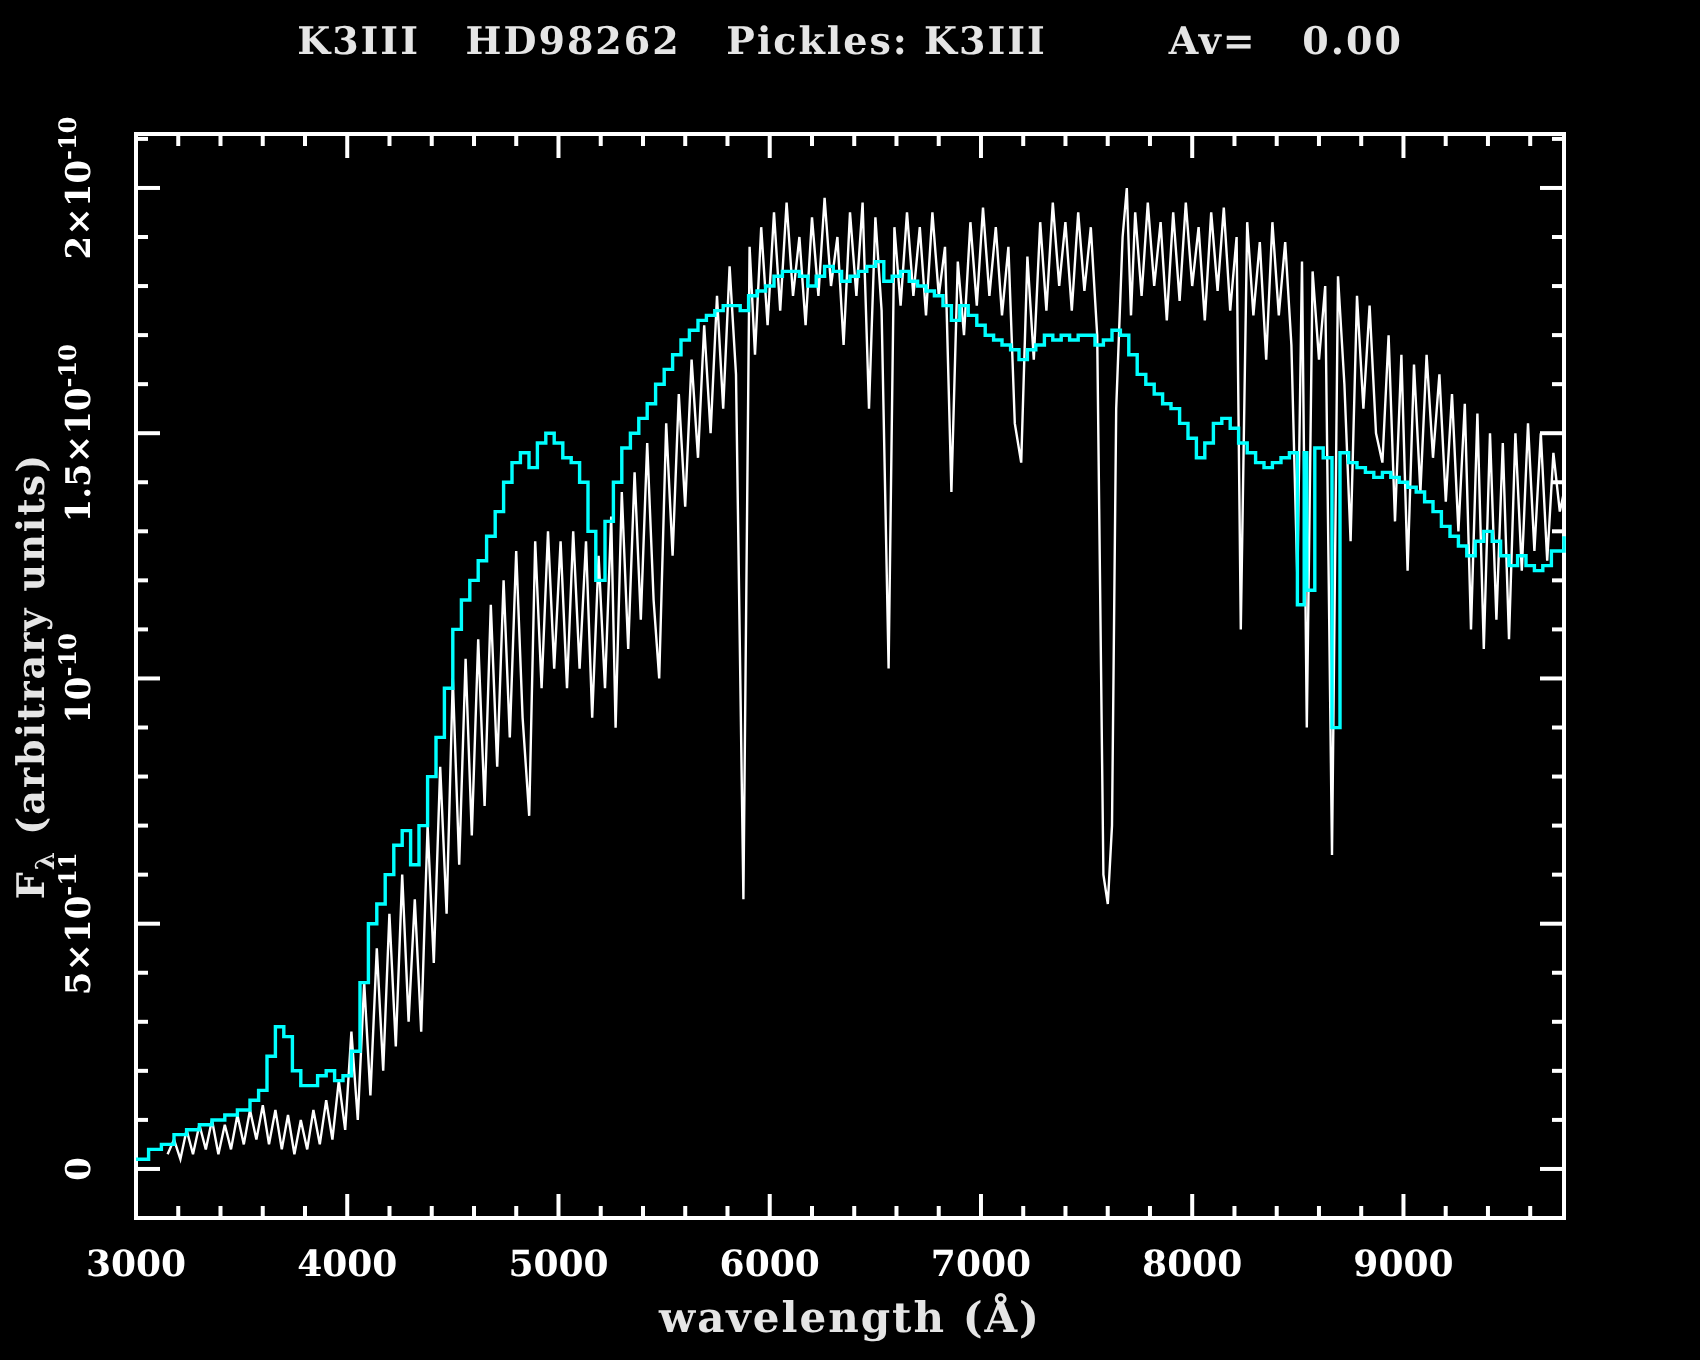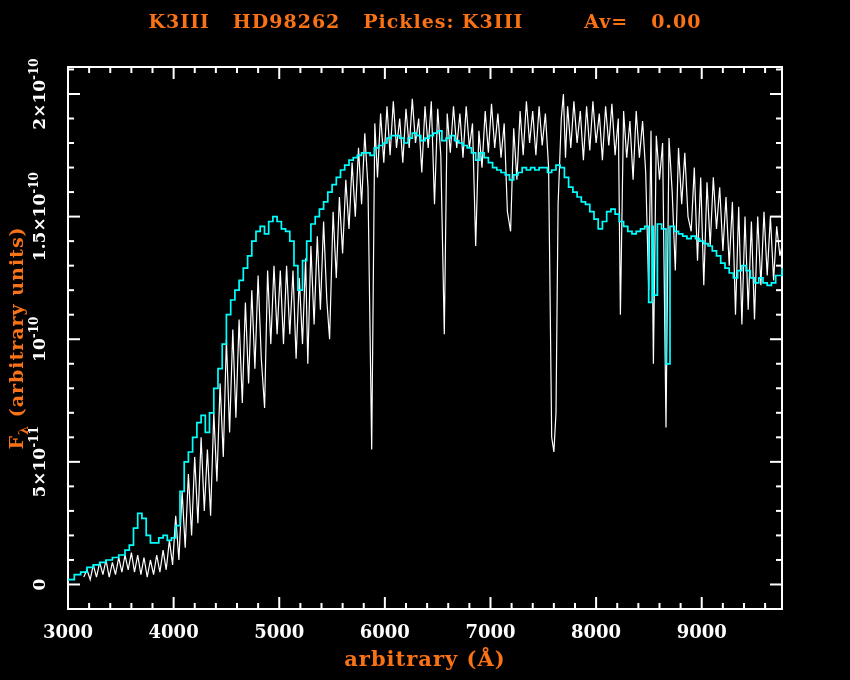--- a/index.html
+++ b/index.html
@@ -1,17 +1,17 @@
 <!DOCTYPE html>
 <html><head>
 <meta charset="utf-8">
 <style>
   html,body{margin:0;padding:0;background:#000;width:850px;height:680px;overflow:hidden;}
   .figure{position:relative;width:850px;height:586px;background:#000;
-          font-family:"DejaVu Serif", "Liberation Serif", serif;color:#f97316;border-radius:25px;}
+          font-family:"DejaVu Serif", "Liberation Serif", serif;color:#e5e5e5;border-radius:25px;}
   .title{position:absolute;top:10px;left:0;width:100%;text-align:center;
          font-size:19px;font-weight:bold;letter-spacing:1px;white-space:pre;}
   .xlabel{position:absolute;top:646px;left:0;width:100%;text-align:center;
           font-size:21px;font-weight:bold;letter-spacing:1px;}
   .ylabel{position:absolute;left:18px;top:338px;transform:translate(-50%,-50%) rotate(-90deg);
           white-space:nowrap;font-size:19px;font-weight:bold;letter-spacing:1px;}
   .ylabel sub{font-size:13px;}
   svg{position:absolute;left:0;top:0;}
   svg text{font-family:"DejaVu Serif","Liberation Serif",serif;font-weight:bold;fill:#fff;}
 </style>
@@ -144,16 +144,16 @@
       <line x1="782" y1="69.45248868778265" x2="776" y2="69.45248868778265" stroke="#ffffff" stroke-width="2"></line>
       <text x="45" y="584.4751131221719" text-anchor="middle" font-size="17" transform="rotate(-90 45 584.4751131221719)"><tspan>0</tspan></text>
       <text x="45" y="461.8506787330317" text-anchor="middle" font-size="17" transform="rotate(-90 45 461.8506787330317)"><tspan>5×10</tspan><tspan dy="-7" font-size="12">-11</tspan></text>
       <text x="45" y="339.2262443438914" text-anchor="middle" font-size="17" transform="rotate(-90 45 339.2262443438914)"><tspan>10</tspan><tspan dy="-7" font-size="12">-10</tspan></text>
       <text x="45" y="216.6018099547511" text-anchor="middle" font-size="17" transform="rotate(-90 45 216.6018099547511)"><tspan>1.5×10</tspan><tspan dy="-7" font-size="12">-10</tspan></text>
       <text x="45" y="93.97737556561083" text-anchor="middle" font-size="17" transform="rotate(-90 45 93.97737556561083)"><tspan>2×10</tspan><tspan dy="-7" font-size="12">-10</tspan></text>
       <path d="M83.8 577.1L87.0 569.8L90.2 579.6L93.3 564.9L96.5 577.1L99.7 562.4L102.9 574.7L106.0 560.0L109.2 577.1L112.4 562.4L115.5 574.7L118.7 557.5L121.9 572.2L125.0 555.0L128.2 569.8L131.4 552.6L134.5 572.2L137.7 555.0L140.9 574.7L144.0 557.5L147.2 577.1L150.4 560.0L153.6 574.7L156.7 555.0L159.9 572.2L163.1 550.1L166.2 569.8L169.4 540.3L172.6 564.9L175.7 515.8L178.9 560.0L182.1 491.3L185.2 547.7L188.4 474.1L191.6 535.4L194.7 456.9L197.9 523.2L201.1 437.3L204.3 510.9L207.4 449.6L210.6 515.8L213.8 412.8L216.9 481.5L220.1 383.4L223.3 456.9L226.4 339.2L229.6 432.4L232.8 329.4L235.9 417.7L239.1 319.6L242.3 403.0L245.4 302.4L248.6 383.4L251.8 290.2L254.9 368.7L258.1 275.5L261.3 358.8L264.6 407.9L267.6 270.6L270.8 344.1L274.0 265.7L277.1 334.3L280.3 270.6L283.5 344.1L286.6 265.7L289.8 334.3L293.0 270.6L296.1 358.8L299.3 277.9L302.5 344.1L305.6 258.3L307.8 363.8L310.9 246.0L314.1 324.5L317.3 236.2L320.4 309.8L323.6 221.5L326.8 300.0L329.6 339.2L333.1 211.7L336.3 277.9L339.4 197.0L342.6 253.4L345.8 179.8L349.0 228.9L352.1 162.6L355.3 216.6L358.5 147.9L361.6 204.3L364.8 133.2L368.0 187.2L371.7 449.6L374.8 123.4L377.5 177.4L380.6 113.6L383.8 162.6L387.0 106.2L390.1 155.3L393.3 101.3L396.5 147.9L399.7 118.5L402.8 162.6L406.0 108.7L409.2 147.9L412.3 98.9L415.5 143.0L418.7 118.5L421.8 172.5L425.0 106.2L428.2 147.9L431.3 101.3L434.5 204.3L437.7 108.7L440.8 155.3L444.3 334.3L447.2 113.6L450.3 152.8L453.5 106.2L456.7 147.9L459.9 113.6L463.0 157.7L466.2 106.2L469.4 147.9L472.5 123.4L475.7 246.0L478.9 130.8L482.0 167.6L485.2 111.1L488.4 152.8L491.5 103.8L494.7 147.9L497.9 113.6L501.0 157.7L504.2 123.4L507.4 211.7L510.6 231.3L513.7 128.3L516.9 179.8L520.1 111.1L523.2 155.3L526.4 101.3L529.6 143.0L532.7 111.1L535.9 155.3L539.1 106.2L542.2 145.5L545.4 113.6L548.6 167.6L551.7 437.3L553.9 452.0L556.0 412.8L558.1 204.3L561.3 118.5L563.4 94.0L565.5 157.7L567.6 106.2L570.8 147.9L573.9 101.3L577.1 143.0L580.3 111.1L583.4 160.2L586.6 106.2L589.8 150.4L592.9 101.3L596.1 143.0L599.3 113.6L602.4 160.2L605.6 106.2L608.8 145.5L611.9 103.8L615.1 155.3L618.3 118.5L620.4 314.7L623.6 111.1L626.7 157.7L629.9 121.0L633.1 179.8L636.2 111.1L639.4 157.7L642.6 121.0L645.7 172.5L648.7 290.2L651.0 130.8L653.4 363.8L656.3 135.7L659.5 179.8L662.6 143.0L666.0 427.5L669.0 138.1L672.2 192.1L675.3 270.6L678.5 147.9L681.7 204.3L684.8 152.8L688.0 216.6L691.2 231.3L694.3 167.6L697.5 260.7L700.7 177.4L703.8 285.3L707.0 182.3L710.2 246.0L713.3 177.4L716.5 228.9L719.7 187.2L722.9 250.9L726.0 197.0L729.2 265.7L732.4 201.9L735.5 314.7L738.7 206.8L741.9 324.5L745.0 216.6L748.2 309.8L751.4 221.5L754.5 319.6L757.7 216.6L760.9 285.3L764.0 211.7L767.2 275.5L770.4 216.6L773.6 280.4L776.7 226.4L779.9 255.8L782.0 246.0" fill="none" stroke="#ffffff" stroke-width="1.2"></path>
       <path d="M68.0 579.6L74.3 579.6L74.3 574.7L80.7 574.7L80.7 572.2L87.0 572.2L87.0 567.3L93.3 567.3L93.3 564.9L99.7 564.9L99.7 562.4L106.0 562.4L106.0 560.0L112.4 560.0L112.4 557.5L118.7 557.5L118.7 555.0L125.0 555.0L125.0 550.1L129.3 550.1L129.3 545.2L133.5 545.2L133.5 528.1L137.7 528.1L137.7 513.4L141.9 513.4L141.9 518.3L146.2 518.3L146.2 535.4L150.4 535.4L150.4 542.8L154.6 542.8L154.6 542.8L158.8 542.8L158.8 537.9L163.1 537.9L163.1 535.4L167.3 535.4L167.3 540.3L171.5 540.3L171.5 537.9L175.7 537.9L175.7 525.6L180.0 525.6L180.0 491.3L184.2 491.3L184.2 461.9L188.4 461.9L188.4 452.0L192.6 452.0L192.6 437.3L196.9 437.3L196.9 422.6L201.1 422.6L201.1 415.3L205.3 415.3L205.3 432.4L209.5 432.4L209.5 412.8L213.8 412.8L213.8 388.3L218.0 388.3L218.0 368.7L222.2 368.7L222.2 344.1L226.4 344.1L226.4 314.7L230.7 314.7L230.7 300.0L234.9 300.0L234.9 290.2L239.1 290.2L239.1 280.4L243.3 280.4L243.3 268.1L247.6 268.1L247.6 255.8L251.8 255.8L251.8 241.1L256.0 241.1L256.0 231.3L260.2 231.3L260.2 226.4L264.5 226.4L264.5 233.8L268.7 233.8L268.7 221.5L272.9 221.5L272.9 216.6L277.1 216.6L277.1 221.5L281.4 221.5L281.4 228.9L285.6 228.9L285.6 231.3L289.8 231.3L289.8 241.1L294.0 241.1L294.0 265.7L297.9 265.7L297.9 290.2L302.5 290.2L302.5 260.7L306.7 260.7L306.7 241.1L310.9 241.1L310.9 224.0L315.2 224.0L315.2 216.6L319.4 216.6L319.4 209.2L323.6 209.2L323.6 201.9L327.8 201.9L327.8 192.1L332.1 192.1L332.1 184.7L336.3 184.7L336.3 177.4L340.5 177.4L340.5 170.0L344.7 170.0L344.7 165.1L349.0 165.1L349.0 160.2L353.2 160.2L353.2 157.7L357.4 157.7L357.4 155.3L361.6 155.3L361.6 152.8L365.9 152.8L365.9 152.8L370.1 152.8L370.1 155.3L374.3 155.3L374.3 147.9L378.5 147.9L378.5 145.5L382.8 145.5L382.8 143.0L387.0 143.0L387.0 138.1L391.2 138.1L391.2 135.7L395.4 135.7L395.4 135.7L399.7 135.7L399.7 138.1L403.9 138.1L403.9 143.0L408.1 143.0L408.1 138.1L412.3 138.1L412.3 133.2L416.6 133.2L416.6 135.7L420.8 135.7L420.8 140.6L425.0 140.6L425.0 138.1L429.2 138.1L429.2 135.7L433.4 135.7L433.4 133.2L437.7 133.2L437.7 130.8L441.9 130.8L441.9 140.6L446.1 140.6L446.1 138.1L450.3 138.1L450.3 135.7L454.6 135.7L454.6 140.6L458.8 140.6L458.8 143.0L463.0 143.0L463.0 145.5L467.2 145.5L467.2 147.9L471.5 147.9L471.5 152.8L475.7 152.8L475.7 160.2L479.9 160.2L479.9 152.8L484.1 152.8L484.1 157.7L488.4 157.7L488.4 162.6L492.6 162.6L492.6 167.6L496.8 167.6L496.8 170.0L501.0 170.0L501.0 172.5L505.3 172.5L505.3 174.9L509.5 174.9L509.5 179.8L513.7 179.8L513.7 174.9L517.9 174.9L517.9 172.5L522.2 172.5L522.2 167.6L526.4 167.6L526.4 170.0L530.6 170.0L530.6 167.6L534.8 167.6L534.8 170.0L539.1 170.0L539.1 167.6L543.3 167.6L543.3 167.6L547.5 167.6L547.5 172.5L551.7 172.5L551.7 170.0L556.0 170.0L556.0 165.1L560.2 165.1L560.2 167.6L564.4 167.6L564.4 177.4L568.6 177.4L568.6 187.2L572.9 187.2L572.9 192.1L577.1 192.1L577.1 197.0L581.3 197.0L581.3 201.9L585.5 201.9L585.5 204.3L589.8 204.3L589.8 211.7L594.0 211.7L594.0 219.1L598.2 219.1L598.2 228.9L602.4 228.9L602.4 221.5L606.7 221.5L606.7 211.7L610.9 211.7L610.9 209.2L615.1 209.2L615.1 214.1L619.3 214.1L619.3 221.5L623.6 221.5L623.6 226.4L627.8 226.4L627.8 231.3L632.0 231.3L632.0 233.8L636.2 233.8L636.2 231.3L640.5 231.3L640.5 228.9L644.7 228.9L644.7 226.4L648.7 226.4L648.7 302.4L652.1 302.4L652.1 226.4L653.4 226.4L653.4 295.1L657.4 295.1L657.4 224.0L661.6 224.0L661.6 228.9L666.0 228.9L666.0 363.8L670.0 363.8L670.0 226.4L674.3 226.4L674.3 231.3L678.5 231.3L678.5 233.8L682.7 233.8L682.7 236.2L686.9 236.2L686.9 238.7L691.2 238.7L691.2 236.2L695.4 236.2L695.4 238.7L699.6 238.7L699.6 241.1L703.8 241.1L703.8 243.6L708.1 243.6L708.1 246.0L712.3 246.0L712.3 250.9L716.5 250.9L716.5 255.8L720.7 255.8L720.7 263.2L725.0 263.2L725.0 268.1L729.2 268.1L729.2 273.0L733.4 273.0L733.4 277.9L737.6 277.9L737.6 270.6L741.9 270.6L741.9 265.7L746.1 265.7L746.1 270.6L750.3 270.6L750.3 277.9L754.5 277.9L754.5 282.8L758.8 282.8L758.8 277.9L763.0 277.9L763.0 282.8L767.2 282.8L767.2 285.3L771.4 285.3L771.4 282.8L775.7 282.8L775.7 275.5L782.0 275.5L782.0 268.1" fill="none" stroke="#00ffff" stroke-width="1.7"></path>
     </svg>
 
-  <div class="xlabel">arbitrary (Å)</div>
+  <div class="xlabel">wavelength (Å)</div>
 
   <div class="ylabel"><span>F</span><sub>λ</sub><span> (arbitrary units)</span></div>
 </div>
 
 </body></html>

